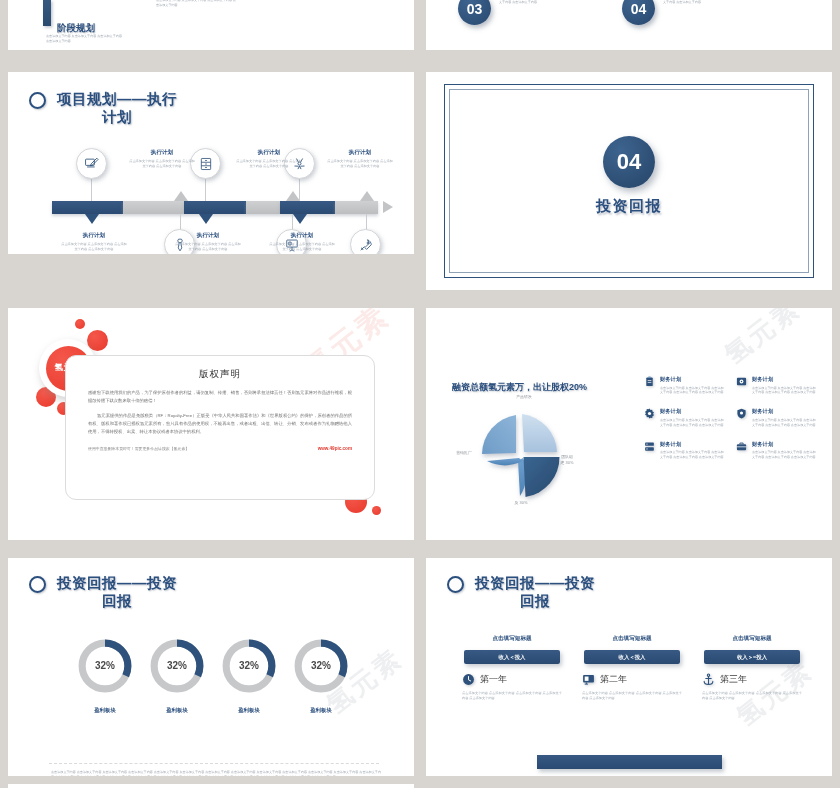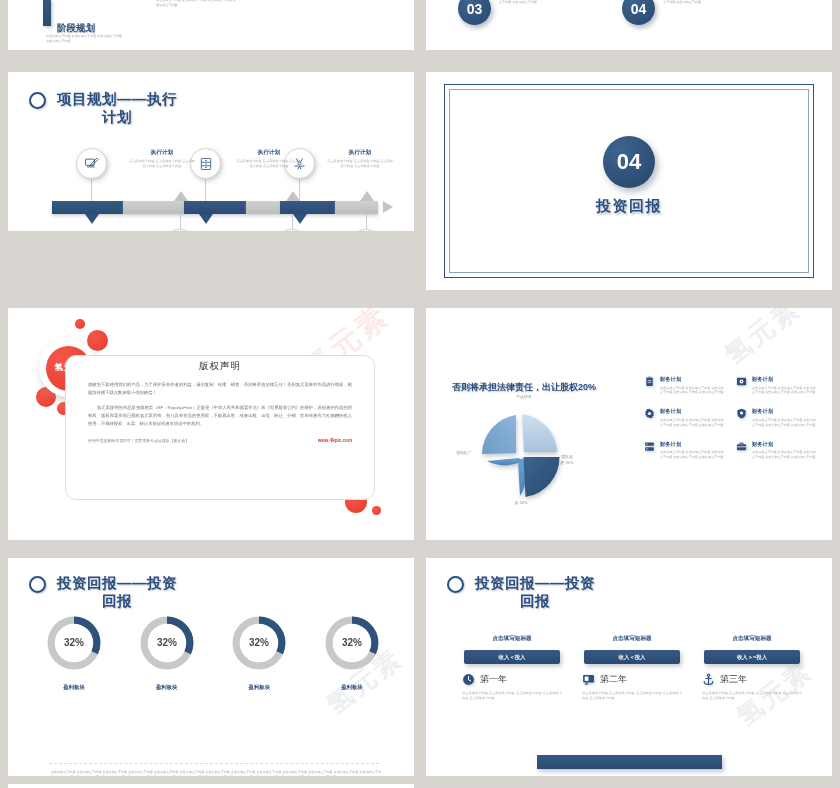--- a/index.html
+++ b/index.html
@@ -57,21 +57,21 @@
     width: 33px; height: 33px; border-radius: 50%;
     background: radial-gradient(circle at 34% 28%, #3d648f, #28486f);
     color: #fff; font-size: 14px; font-weight: bold;
     display: flex; align-items: center; justify-content: center;
     box-shadow: 2px 3px 5px rgba(125,135,150,.55);
     flex: none;
   }
   .sb-txt { width: 92px; font-size: 3.1px; padding-top: 3px; }
 
   
-  #slide1 { left: 8px; top: 72px; width: 406px; height: 159px; }
+  #slide1 { left: 8px; top: 72px; width: 406px; height: 182px; }
   #slide1 .hdr { left: 21px; top: 18px; }
   .tl-wrap { position: absolute; left: 36px; top: 65px; width: 340px; height: 135px; }
   .tl-bar { position: absolute; left: 8px; top: 64px; width: 326px; height: 13px; display: flex; }
   .tl-seg { height: 13px; box-shadow: 0 2px 3px rgba(150,158,168,.45); }
   .tl-seg.blue { background: linear-gradient(180deg,#375983,#2a4a72); }
   .tl-seg.gray { background: linear-gradient(180deg,#cfd0d1,#bcbdbf); }
   .tl-arrow-end {
     position: absolute; right: -9px; top: 64px;
     width: 0; height: 0; border-top: 6.5px solid transparent;
     border-bottom: 6.5px solid transparent; border-left: 10px solid #c3c4c6;
@@ -113,21 +113,21 @@
     text-shadow: 1.5px 1.5px 2px rgba(140,150,165,.55);
     text-align: center;
   }
 
   
   #slide3 { left: 8px; top: 308px; width: 406px; height: 232px; }
   .cp-box {
     position: absolute; left: 57px; top: 47px; width: 310px; height: 145px;
     border: 1px solid #dcdcdc; border-radius: 11px; background: #fff;
   }
-  .cp-title { text-align: center; font-size: 9.5px; color: #333; margin-top: 4px; letter-spacing: 1px; }
+  .cp-title { text-align: center; font-size: 9.5px; color: #333; margin-top: 12px; letter-spacing: 1px; }
   .cp-p { font-size: 4.3px; color: #6f6f6f; line-height: 1.85; padding: 0 22px; margin-top: 8px; text-align: justify; }
   .cp-p2 { text-indent: 9px; margin-top: 7px; }
   .cp-foot { display: flex; justify-content: space-between; align-items: center; padding: 0 22px; margin-top: 10px; }
   .cp-foot .l { font-size: 3.9px; color: #8b8b8b; }
   .cp-foot .r { font-size: 4.6px; color: #e03a2f; font-weight: bold; }
   .logo-ring {
     position: absolute; left: 31px; top: 31px; width: 58px; height: 58px;
     border-radius: 50%; background: #fff;
     box-shadow: 2px 4px 8px rgba(150,150,150,.45);
     display: flex; align-items: center; justify-content: center;
@@ -154,21 +154,21 @@
     display: grid; grid-template-columns: 1fr 1fr; gap: 13px 12px;
   }
   .fin-item { display: flex; gap: 5px; }
   .fin-ico { width: 11px; height: 11px; flex: none; filter: drop-shadow(1px 1.5px 1.5px rgba(150,158,170,.55)); }
   .fin-t { font-size: 5.3px; font-weight: bold; color: #2b4f7e; margin-bottom: 2.5px; }
   .fin-d { font-size: 3.1px; color: #9aa3ad; line-height: 1.6; }
 
   
   #slide5 { left: 8px; top: 558px; width: 406px; height: 218px; }
   #slide5 .hdr { left: 21px; top: 16px; }
-  .donuts { position: absolute; left: 30px; top: 55px; width: 350px; display: flex; justify-content: space-between; }
+  .donuts { position: absolute; left: 30px; top: 78px; width: 350px; display: flex; justify-content: center; }
   .donut-cell { width: 72px; text-align: center; }
   .donut-cap { margin-top: 7px; font-size: 5.4px; font-weight: bold; color: #2b4f7e; }
   .s5-rule { position: absolute; left: 41px; top: 205px; width: 330px; border-top: 1px dashed #d8dade; }
   .s5-note { position: absolute; left: 43px; top: 212px; width: 330px; font-size: 3.1px; color: #9aa3ad; line-height: 1.65; text-align: justify; }
 
   
   #slide6 { left: 426px; top: 558px; width: 406px; height: 218px; }
   #slide6 .hdr { left: 21px; top: 16px; }
   .yr-grid { position: absolute; left: 36px; top: 77px; width: 340px; display: flex; justify-content: space-between; }
   .yr-cell { width: 100px; }
@@ -362,21 +362,21 @@
         <div class="l">使用中直接删除本页即可！需要更多作品请搜索【氢元素】</div>
         <div class="r">www.49pic.com</div>
       </div>
     </div>
   </div>
 
   <div class="slide" id="slide4">
     <div class="wm" style="right:26px; top:6px;">氢元素</div>
 
 
-    <div class="pie-head">否则将承担法律责任，出让股权20%</div>
+    <div class="pie-head">融资总额氢元素万，出让股权20%</div>
 
     <div class="pie-wrap">
       <svg width="110" height="105" viewBox="0 0 110 105">
         <defs>
           <linearGradient id="g1" x1="0" y1="0" x2="0" y2="1">
             <stop offset="0" stop-color="#cfe0ef"></stop>
               <stop offset="1" stop-color="#a7c2de"></stop>
           </linearGradient>
           <linearGradient id="g2" x1="0" y1="0" x2="1" y2="1">
             <stop offset="0" stop-color="#3a6691"></stop>

